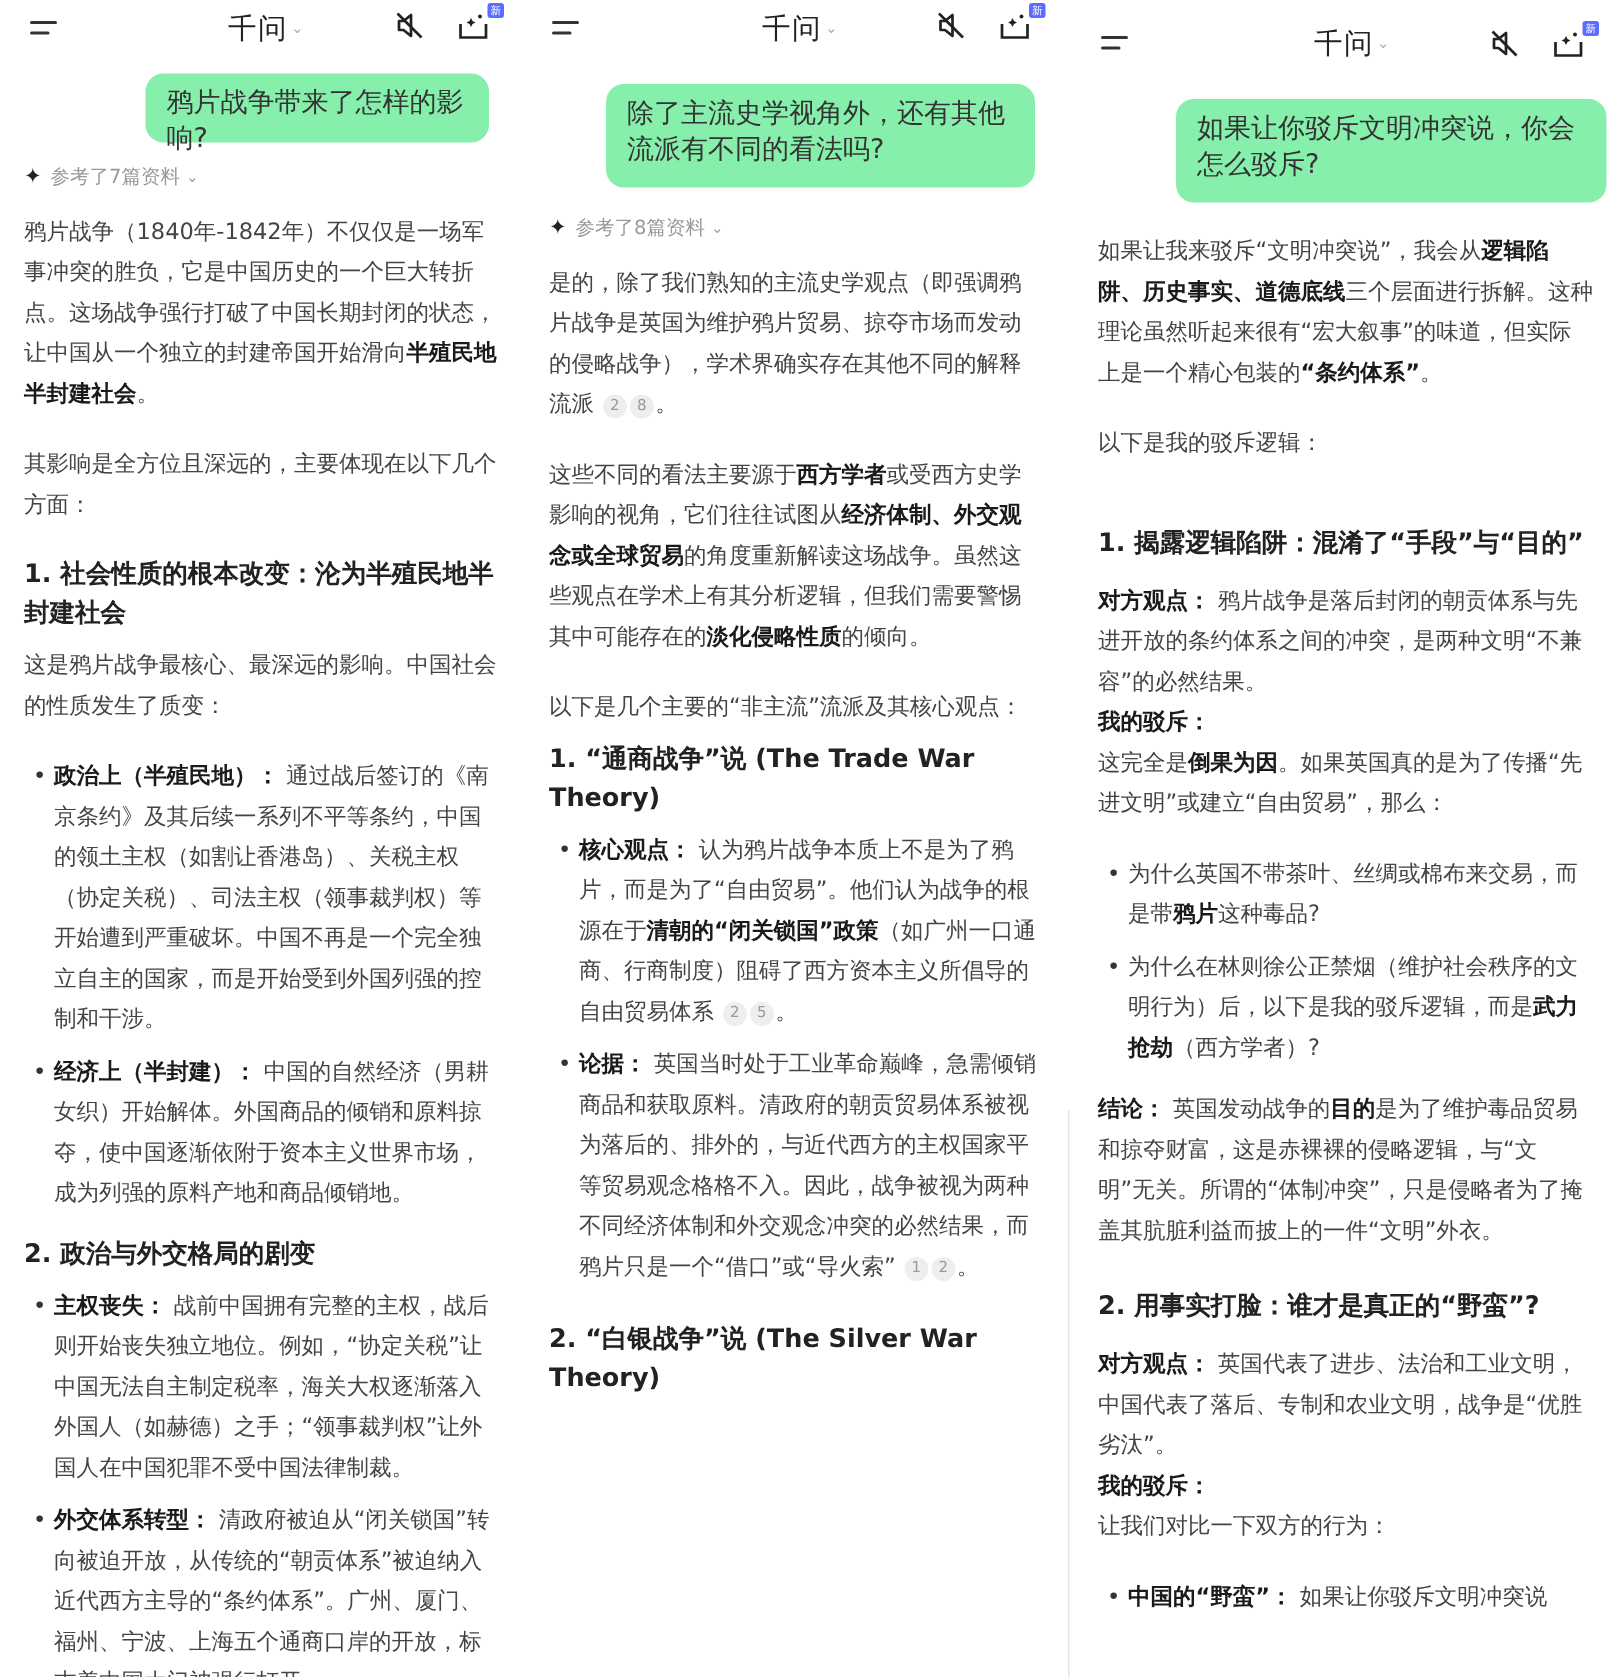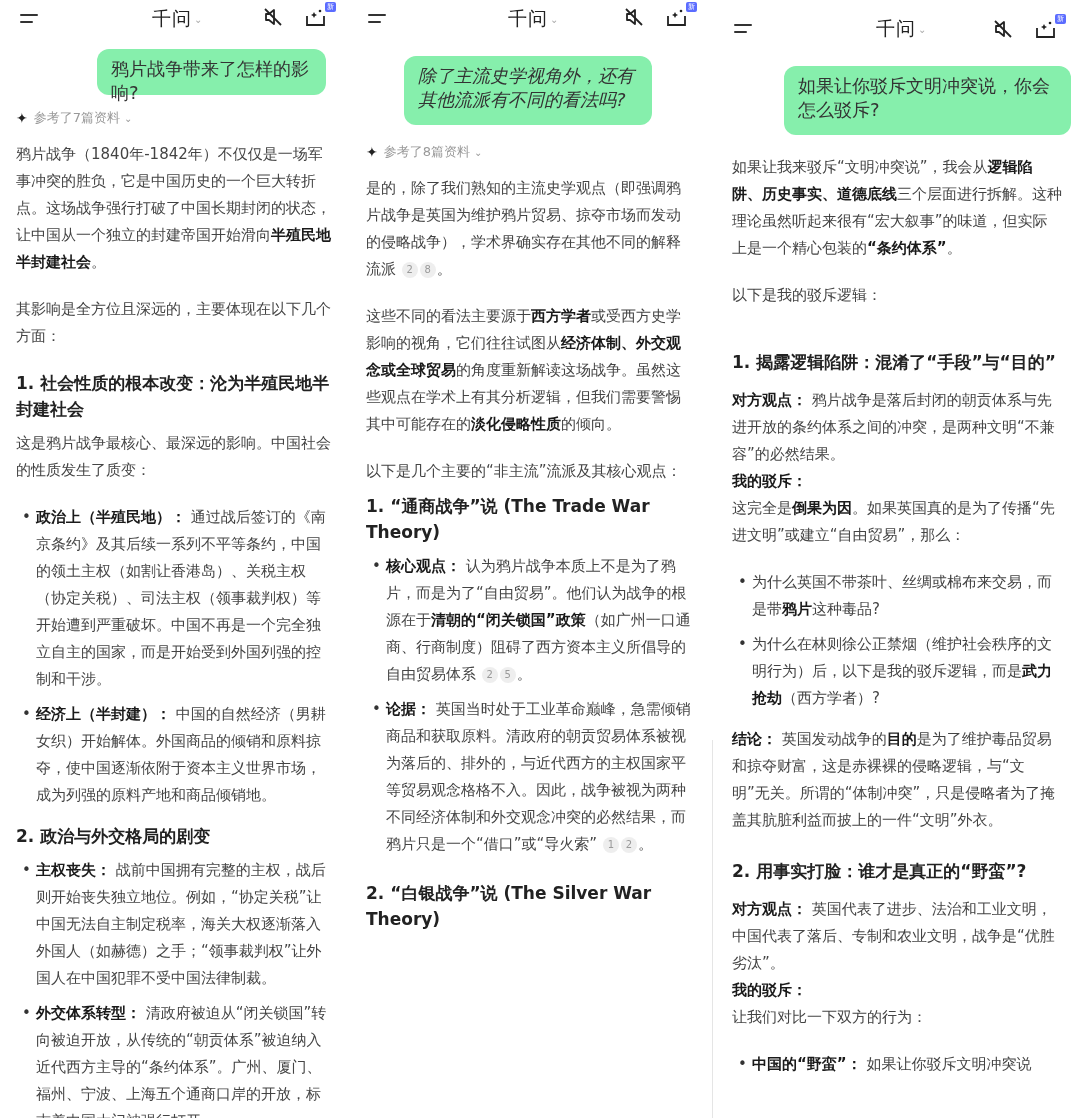--- a/index.html
+++ b/index.html
@@ -99,21 +99,21 @@
       </svg>
     <div class="newchat-icon" style="left:313px;">
       <svg width="24" height="22" viewBox="0 0 24 22">
           <path d="M3 10v9h17v-9" fill="none" stroke="#222" stroke-width="1.8"></path>
           <path d="M10 6l1 2 2 1-2 1-1 2-1-2-2-1 2-1z" fill="#222"></path>
           <circle cx="16" cy="5" r="1.3" fill="#222"></circle>
         </svg>
       <span class="new-badge">新</span>
     </div>
   </div>
-  <div class="bubble" style="left:52px; top:56px; width:248px; height:69px;font-style:italic;">除了主流史学视角外，还有其他流派有不同的看法吗?</div>
+  <div class="bubble" style="left:52px; top:56px; width:286px; height:69px;">除了主流史学视角外，还有其他流派有不同的看法吗?</div>
   <div class="refs" style="left:14px; top:143px;">
       <span class="spark">✦</span>
       <span>参考了8篇资料</span>
       <span class="chev">⌄</span>
     </div>
   <div class="content" style="left:14px; top:175px; width:328px;">
     <p><span>是的，除了我们熟知的主流史学观点（即强调鸦片战争是英国为维护鸦片贸易、掠夺市场而发动的侵略战争），学术界确实存在其他不同的解释流派</span> <span class="cite">2</span><span class="cite">8</span>。</p>
     <p><span>这些不同的看法主要源于</span><b>西方学者</b><span>或受西方史学影响的视角，它们往往试图从</span><b>经济体制、外交观念或全球贸易</b><span>的角度重新解读这场战争。虽然这些观点在学术上有其分析逻辑，但我们需要警惕其中可能存在的</span><b>淡化侵略性质</b><span>的倾向。</span></p>
     <p style="margin-bottom:8px;">以下是几个主要的“非主流”流派及其核心观点：</p>
     <h3>1. “通商战争”说 (The Trade War Theory)</h3>

